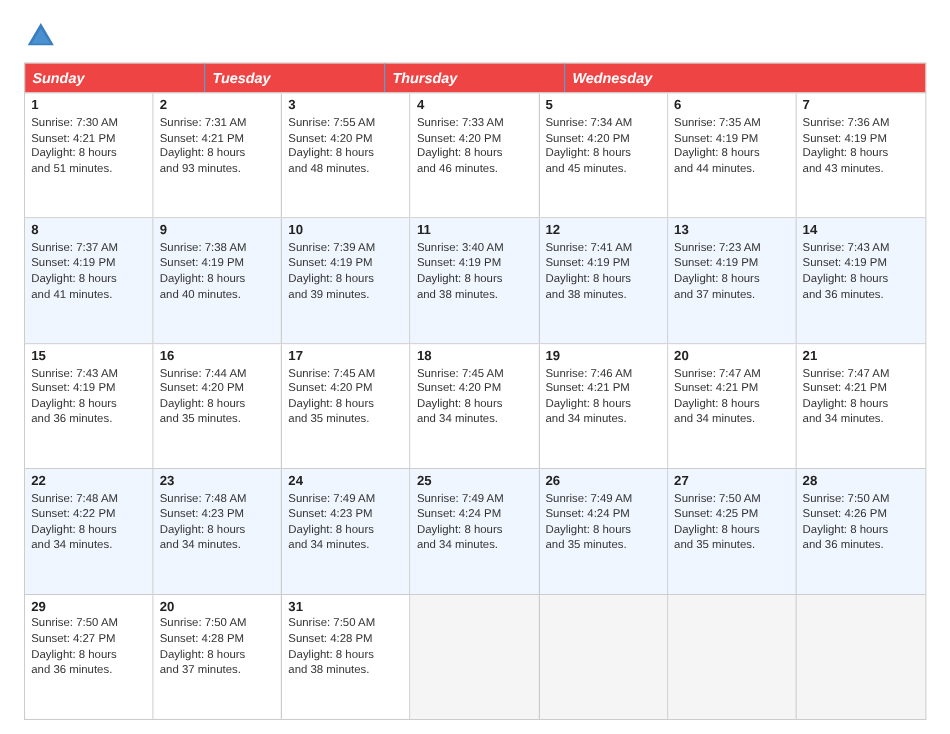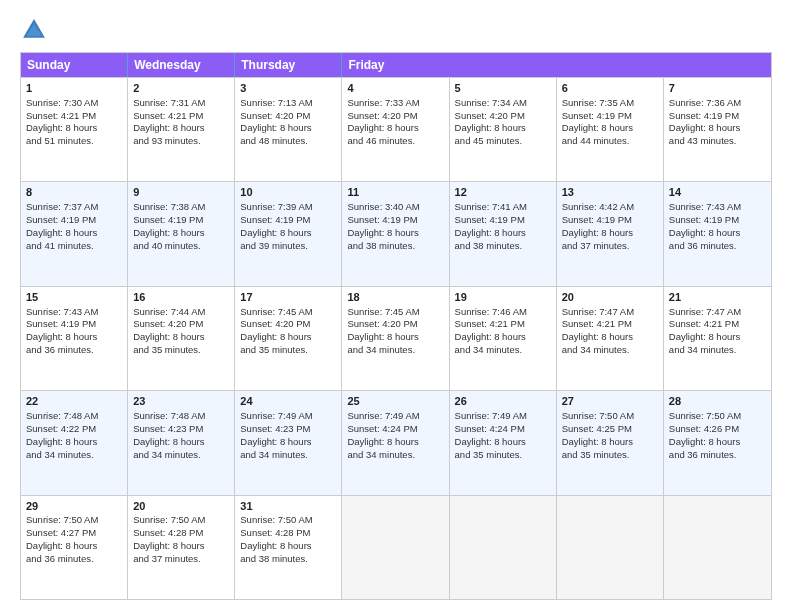--- a/index.html
+++ b/index.html
@@ -62,22 +62,23 @@
       margin-top: 2px;
     }
     .calendar {
       flex: 1;
       display: flex;
       flex-direction: column;
       border: 1px solid #ccc;
     }
     .cal-header-row {
       display: grid;
-      grid-template-columns: repeat(7, 1fr);
-      background: #8b5cf6;
+      grid-template-columns: repeat(5, 1fr);
+      background: #ef4444;
+      font-style: italic;
     }
     .cal-header-cell {
       color: #fff;
       font-weight: bold;
       font-size: 12px;
       padding: 5px 6px;
       text-align: left;
       border-right: 1px solid #5a9dd0;
     }
     .cal-header-cell:last-child { border-right: none; }
@@ -129,41 +130,41 @@
     </div>
     <div class="title-block">
       <div class="main-title"></div>
       <div class="subtitle"></div>
     </div>
   </div>
 
   <div class="calendar">
     <div class="cal-header-row">
     <div class="cal-header-cell">Sunday</div>
+        <div class="cal-header-cell">Tuesday</div>
+        <div class="cal-header-cell">Thursday</div>
         <div class="cal-header-cell">Wednesday</div>
-        <div class="cal-header-cell">Thursday</div>
-        <div class="cal-header-cell">Friday</div>
       </div>
     <div class="cal-body">
     <div class="cal-row">
           <div class="cal-cell"><span class="day-num">1</span><span>Sunrise: 7:30 AM</span><br><span>Sunset: 4:21 PM</span><br><span>Daylight: 8 hours</span><br><span>and 51 minutes.</span><br></div>
           <div class="cal-cell"><span class="day-num">2</span><span>Sunrise: 7:31 AM</span><br><span>Sunset: 4:21 PM</span><br><span>Daylight: 8 hours</span><br><span>and 93 minutes.</span><br></div>
-          <div class="cal-cell"><span class="day-num">3</span><span>Sunrise: 7:13 AM</span><br><span>Sunset: 4:20 PM</span><br><span>Daylight: 8 hours</span><br><span>and 48 minutes.</span><br></div>
+          <div class="cal-cell"><span class="day-num">3</span><span>Sunrise: 7:55 AM</span><br><span>Sunset: 4:20 PM</span><br><span>Daylight: 8 hours</span><br><span>and 48 minutes.</span><br></div>
           <div class="cal-cell"><span class="day-num">4</span><span>Sunrise: 7:33 AM</span><br><span>Sunset: 4:20 PM</span><br><span>Daylight: 8 hours</span><br><span>and 46 minutes.</span><br></div>
           <div class="cal-cell"><span class="day-num">5</span><span>Sunrise: 7:34 AM</span><br><span>Sunset: 4:20 PM</span><br><span>Daylight: 8 hours</span><br><span>and 45 minutes.</span><br></div>
           <div class="cal-cell"><span class="day-num">6</span><span>Sunrise: 7:35 AM</span><br><span>Sunset: 4:19 PM</span><br><span>Daylight: 8 hours</span><br><span>and 44 minutes.</span><br></div>
           <div class="cal-cell"><span class="day-num">7</span><span>Sunrise: 7:36 AM</span><br><span>Sunset: 4:19 PM</span><br><span>Daylight: 8 hours</span><br><span>and 43 minutes.</span><br></div>
         </div>
         <div class="cal-row">
           <div class="cal-cell"><span class="day-num">8</span><span>Sunrise: 7:37 AM</span><br><span>Sunset: 4:19 PM</span><br><span>Daylight: 8 hours</span><br><span>and 41 minutes.</span><br></div>
           <div class="cal-cell"><span class="day-num">9</span><span>Sunrise: 7:38 AM</span><br><span>Sunset: 4:19 PM</span><br><span>Daylight: 8 hours</span><br><span>and 40 minutes.</span><br></div>
           <div class="cal-cell"><span class="day-num">10</span><span>Sunrise: 7:39 AM</span><br><span>Sunset: 4:19 PM</span><br><span>Daylight: 8 hours</span><br><span>and 39 minutes.</span><br></div>
           <div class="cal-cell"><span class="day-num">11</span><span>Sunrise: 3:40 AM</span><br><span>Sunset: 4:19 PM</span><br><span>Daylight: 8 hours</span><br><span>and 38 minutes.</span><br></div>
           <div class="cal-cell"><span class="day-num">12</span><span>Sunrise: 7:41 AM</span><br><span>Sunset: 4:19 PM</span><br><span>Daylight: 8 hours</span><br><span>and 38 minutes.</span><br></div>
-          <div class="cal-cell"><span class="day-num">13</span><span>Sunrise: 4:42 AM</span><br><span>Sunset: 4:19 PM</span><br><span>Daylight: 8 hours</span><br><span>and 37 minutes.</span><br></div>
+          <div class="cal-cell"><span class="day-num">13</span><span>Sunrise: 7:23 AM</span><br><span>Sunset: 4:19 PM</span><br><span>Daylight: 8 hours</span><br><span>and 37 minutes.</span><br></div>
           <div class="cal-cell"><span class="day-num">14</span><span>Sunrise: 7:43 AM</span><br><span>Sunset: 4:19 PM</span><br><span>Daylight: 8 hours</span><br><span>and 36 minutes.</span><br></div>
         </div>
         <div class="cal-row">
           <div class="cal-cell"><span class="day-num">15</span><span>Sunrise: 7:43 AM</span><br><span>Sunset: 4:19 PM</span><br><span>Daylight: 8 hours</span><br><span>and 36 minutes.</span><br></div>
           <div class="cal-cell"><span class="day-num">16</span><span>Sunrise: 7:44 AM</span><br><span>Sunset: 4:20 PM</span><br><span>Daylight: 8 hours</span><br><span>and 35 minutes.</span><br></div>
           <div class="cal-cell"><span class="day-num">17</span><span>Sunrise: 7:45 AM</span><br><span>Sunset: 4:20 PM</span><br><span>Daylight: 8 hours</span><br><span>and 35 minutes.</span><br></div>
           <div class="cal-cell"><span class="day-num">18</span><span>Sunrise: 7:45 AM</span><br><span>Sunset: 4:20 PM</span><br><span>Daylight: 8 hours</span><br><span>and 34 minutes.</span><br></div>
           <div class="cal-cell"><span class="day-num">19</span><span>Sunrise: 7:46 AM</span><br><span>Sunset: 4:21 PM</span><br><span>Daylight: 8 hours</span><br><span>and 34 minutes.</span><br></div>
           <div class="cal-cell"><span class="day-num">20</span><span>Sunrise: 7:47 AM</span><br><span>Sunset: 4:21 PM</span><br><span>Daylight: 8 hours</span><br><span>and 34 minutes.</span><br></div>
           <div class="cal-cell"><span class="day-num">21</span><span>Sunrise: 7:47 AM</span><br><span>Sunset: 4:21 PM</span><br><span>Daylight: 8 hours</span><br><span>and 34 minutes.</span><br></div>

